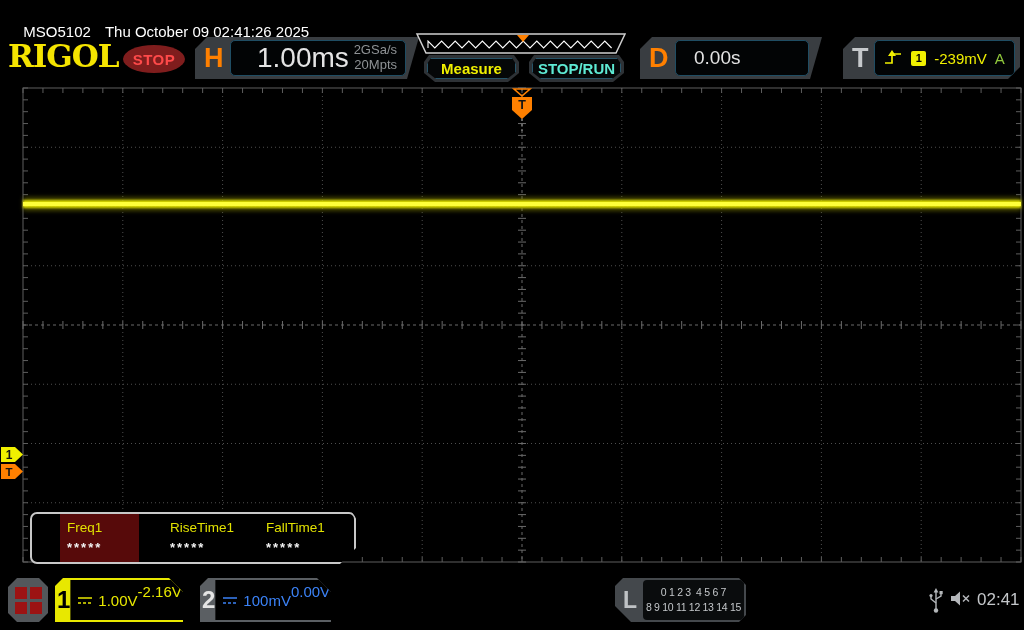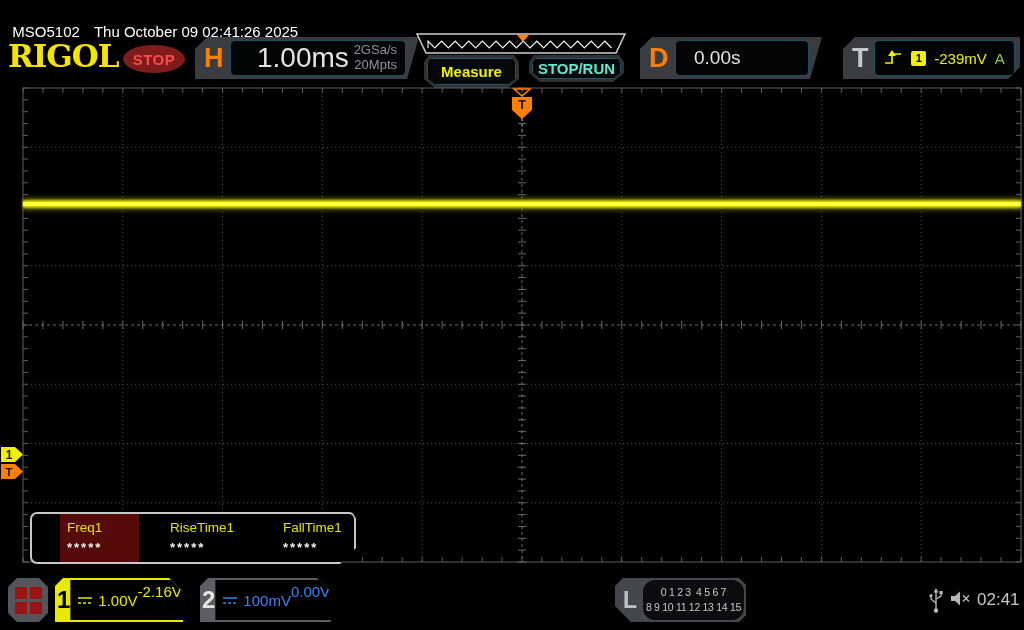--- a/index.html
+++ b/index.html
@@ -1,21 +1,21 @@
 <!DOCTYPE html>
 <html><head>
 <meta charset="utf-8">
 <style>
   html,body{margin:0;padding:0;background:#000;}
   body{width:1024px;height:630px;position:relative;overflow:hidden;
        font-family:"Liberation Sans","DejaVu Sans",sans-serif;-webkit-font-smoothing:antialiased;}
   .abs{position:absolute;}
 
   
-  .osd{left:4px;top:6px;color:#ffffff;font-size:15px;white-space:pre;}
+  .osd{left:15px;top:6px;color:#ffffff;font-size:15px;white-space:pre;}
   .osd .model{margin-right:14px;}
 
   
   .logo{left:8px;top:38px;color:#f5e400;font-family:"DejaVu Serif","Liberation Serif",serif;
         font-weight:bold;font-size:31px;letter-spacing:-1px;}
   .stop-badge{left:123px;top:45px;width:62px;height:28px;background:#7f1d1d;border-radius:50%;
         display:flex;align-items:center;justify-content:center;color:#ff4a4a;
         font-weight:bold;font-size:15px;letter-spacing:0.5px;}
 
   .shell{background:#393d41;}
@@ -40,34 +40,34 @@
   .trig-src{width:15px;height:15px;background:#f0f000;border-radius:2px;color:#000;
         font-size:11px;font-weight:bold;display:flex;align-items:center;justify-content:center;}
 
   .btn{background:#2e3236;clip-path:polygon(5px 0,calc(100% - 5px) 0,100% 7px,
         100% calc(100% - 9px),calc(100% - 11px) 100%,11px 100%,0 calc(100% - 9px),0 7px);
         padding:3px;box-sizing:border-box;}
   .btn-inner{width:100%;height:100%;background:#050708;border:1px solid #275367;
         box-sizing:border-box;clip-path:polygon(4px 0,calc(100% - 4px) 0,100% 6px,
         100% calc(100% - 7px),calc(100% - 9px) 100%,9px 100%,0 calc(100% - 7px),0 6px);
         display:flex;align-items:center;justify-content:center;font-size:15px;font-weight:bold;}
-  .measure-btn{left:424px;top:55px;width:95px;height:33px;}
+  .measure-btn{left:424px;top:55px;width:95px;height:27px;}
   .measure-btn .btn-inner{color:#f0f000;}
   .stoprun-btn{left:529px;top:55px;width:95px;height:27px;}
   .stoprun-btn .btn-inner{color:#5eead4;}
 
   
   .meas-box{left:30px;top:512px;width:326px;height:52px;background:#000;
         border:2px solid #c8c8c8;border-radius:7px;box-sizing:border-box;
         clip-path:polygon(0 0,calc(100% - 4px) 0,100% 6px,100% calc(100% - 16px),
         calc(100% - 16px) 100%,0 100%);}
   .meas-cell{position:absolute;top:0;height:100%;width:79px;}
   .meas-cell.c0{left:28px;background:#570a0a;}
   .meas-cell.c1{left:131px;}
-  .meas-cell.c2{left:227px;margin-left:17px;}
+  .meas-cell.c2{left:227px;}
   .meas-label{position:absolute;left:7px;top:6px;color:#e2e200;font-size:13.5px;}
   .meas-value{position:absolute;left:7px;top:26px;color:#f2f2f2;font-size:13px;
         font-weight:bold;letter-spacing:2px;}
 
   
   .grid-btn{left:8px;top:578px;width:40px;height:44px;background:#53575b;
         clip-path:polygon(9px 0,calc(100% - 9px) 0,100% 9px,100% calc(100% - 9px),
         calc(100% - 9px) 100%,9px 100%,0 calc(100% - 9px),0 9px);
         display:flex;align-items:center;justify-content:center;}
   .grid-ico{display:grid;grid-template-columns:12px 12px;grid-template-rows:12px 12px;gap:3px;}
@@ -85,21 +85,21 @@
   .ch1 .ch-body{color:#e8e800;}
   .ch2 .ch-body{color:#3b82f6;}
   .ch-row1{display:flex;align-items:center;gap:5px;font-size:15px;}
   .ch-row2{text-align:right;font-size:15px;}
 
   .logic{left:615px;top:578px;width:131px;height:44px;background:#44484c;box-sizing:border-box;
       display:flex;padding:2px;clip-path:polygon(8px 0,calc(100% - 7px) 0,100% 7px,
       100% calc(100% - 7px),calc(100% - 7px) 100%,16px 100%,0 calc(100% - 16px),0 8px);}
   .logic-label{width:26px;display:flex;align-items:center;justify-content:center;
       color:#bfc2c5;font-size:23px;font-weight:bold;}
-  .logic-body{flex:1;background:#0a0c0d;border-radius:12px;display:flex;flex-direction:column;
+  .logic-body{flex:1;background:#0a0c0d;border-radius:4px;display:flex;flex-direction:column;
       justify-content:center;align-items:center;color:#c4c7ca;font-size:10.5px;
       line-height:1.45;letter-spacing:-0.3px;white-space:pre;}
 
   .status-ico{top:588px;}
   .clock{left:977px;top:590px;color:#c4c7ca;font-size:17px;}
 
   svg{display:block;}
   .noptr{pointer-events:none;}
 </style>
 </head>

